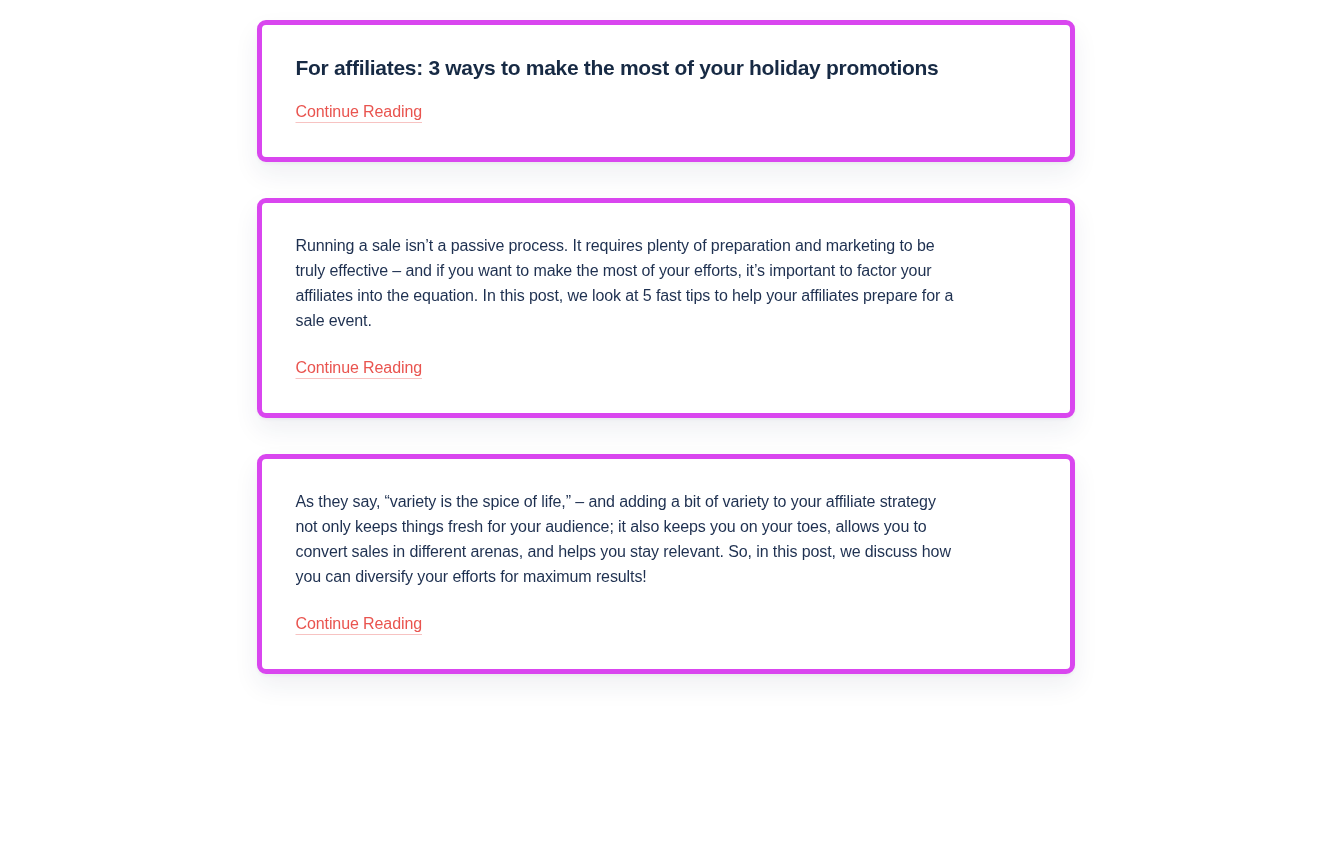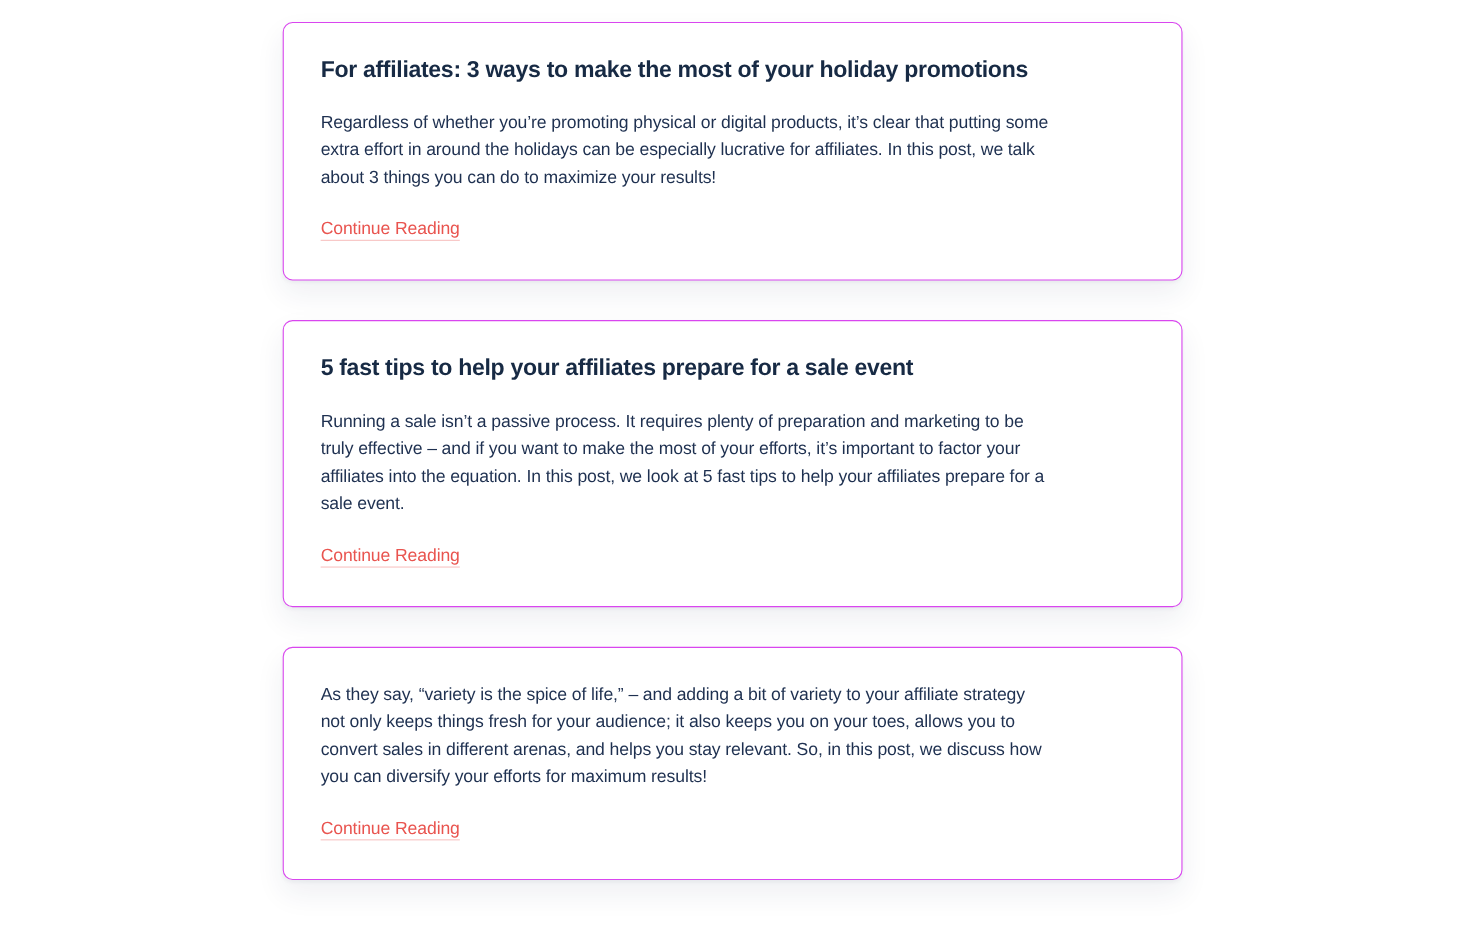--- a/index.html
+++ b/index.html
@@ -21,21 +21,21 @@
     min-height: 855px;
   }
   .post-list {
     width: 818px;
     margin: 0 auto;
     padding: 20px 0 10px;
   }
   .card {
     background: var(--card-bg);
     border-radius: 9px;
-    border: 1px solid #d946ef;
+    border: 5px solid #d946ef;
     box-shadow: 0 2px 3px rgba(28, 39, 80, 0.04), 0 12px 26px rgba(28, 39, 80, 0.07);
     padding: 30px 36px 36px 34px;
     margin-bottom: 36px;
   }
   .card:last-child { margin-bottom: 0; }
   .card-title {
     margin: 0 0 22px 0;
     font-size: 21px;
     line-height: 1.25;
     font-weight: 700;
@@ -63,26 +63,24 @@
     cursor: pointer;
   }
 </style>
 </head>
 <body>
 
 <main class="post-list">
 
   <article class="card">
     <h2 class="card-title">For affiliates: 3 ways to make the most of your holiday promotions</h2>
-    <p class="card-body">Regardless of whether you’re promoting physical or digital products, it’s clear that putting some extra effort in around the holidays can be especially lucrative for affiliates. In this post, we talk about 3 things you can do to maximize your results!</p>
     <a class="card-link" href="#">Continue Reading</a>
   </article>
 
   <article class="card">
-    <h2 class="card-title">5 fast tips to help your affiliates prepare for a sale event</h2>
     <p class="card-body">Running a sale isn’t a passive process. It requires plenty of preparation and marketing to be truly effective – and if you want to make the most of your efforts, it’s important to factor your affiliates into the equation. In this post, we look at 5 fast tips to help your affiliates prepare for a sale event.</p>
     <a class="card-link" href="#">Continue Reading</a>
   </article>
 
   <article class="card">
     <p class="card-body">As they say, “variety is the spice of life,” – and adding a bit of variety to your affiliate strategy not only keeps things fresh for your audience; it also keeps you on your toes, allows you to convert sales in different arenas, and helps you stay relevant. So, in this post, we discuss how you can diversify your efforts for maximum results!</p>
     <a class="card-link" href="#">Continue Reading</a>
   </article>
 
 </main>

